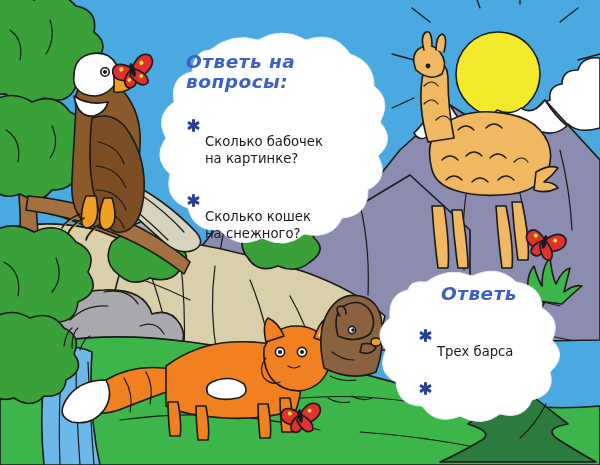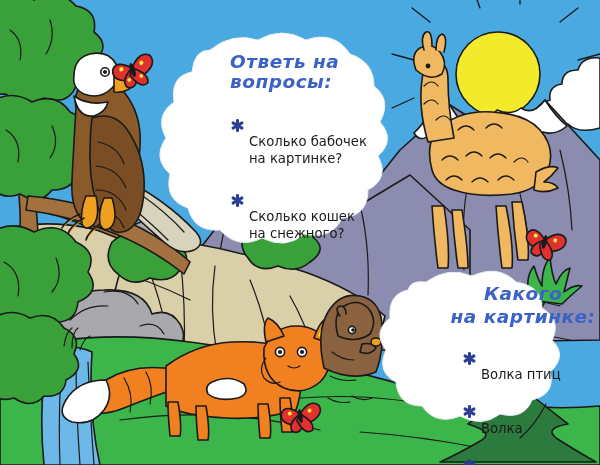--- a/index.html
+++ b/index.html
@@ -7,21 +7,21 @@
     width:600px;height:465px;overflow:hidden;
     font-family:"Liberation Sans", sans-serif;
     background:#4aa9e0;
   }
   #scene{position:relative;width:600px;height:465px;overflow:hidden;}
   #art{position:absolute;left:0;top:0;width:600px;height:465px;}
 
   
   .bubble{position:absolute;}
   .bubble svg{position:absolute;left:0;top:0;overflow:visible;}
-  .bubble .content{position:absolute;z-index:2;margin-left:44px;}
+  .bubble .content{position:absolute;z-index:2;}
 
   .b-title{
     color:#3b62c4;
     font-family:"DejaVu Sans", sans-serif;
     font-weight:700;
     font-style:italic;
     letter-spacing:.5px;
   }
   #bubble-questions .b-title{font-size:18.5px;line-height:20px;}
   #bubble-find .b-title{font-size:18.5px;line-height:23px;text-align:center;}
@@ -353,46 +353,33 @@
   </div>
 
   <div class="bubble" id="bubble-find" style="left:386px;top:268px;width:186px;height:166px;">
     <svg viewBox="0 0 186 166" width="186" height="166">
       <path d="M40 14 q22 -16 46 -6 q26 -12 44 6 q26 4 26 26
                q20 12 10 32 q16 16 -2 32 q6 22 -18 28 q-8 20 -32 14
                q-18 14 -40 2 q-24 10 -38 -10 q-24 0 -26 -24
                q-20 -10 -10 -32 q-14 -18 4 -32 q-2 -24 18 -28 q2 -10 18 -8 Z" fill="#ffffff" stroke="#e8eef4" stroke-width="1"></path>
     </svg>
     <div class="content" style="left:14px;top:14px;width:158px;">
-      <div class="b-title">Какого</div>
-      <div class="b-title">на картинке:</div>
+      <div class="b-title">Ответь</div>
       <ul class="b-list" style="margin-top:6px;padding-left:18px;">
         <li class="b-item">
           <span class="ast">
             <svg viewBox="0 0 16 16" width="15" height="15">
                 <g fill="#2b3f96">
               <rect x="6.4" y="1" width="3.2" height="14" rx="1.4"></rect>
               <rect x="6.4" y="1" width="3.2" height="14" rx="1.4" transform="rotate(60 8 8)"></rect>
               <rect x="6.4" y="1" width="3.2" height="14" rx="1.4" transform="rotate(-60 8 8)"></rect>
             </g>
               </svg>
           </span>
-          <span>Волка птиц</span>
-        </li>
-        <li class="b-item">
-          <span class="ast">
-            <svg viewBox="0 0 16 16" width="15" height="15">
-                <g fill="#2b3f96">
-              <rect x="6.4" y="1" width="3.2" height="14" rx="1.4"></rect>
-              <rect x="6.4" y="1" width="3.2" height="14" rx="1.4" transform="rotate(60 8 8)"></rect>
-              <rect x="6.4" y="1" width="3.2" height="14" rx="1.4" transform="rotate(-60 8 8)"></rect>
-            </g>
-              </svg>
-          </span>
-          <span>Волка</span>
+          <span>Трех барса</span>
         </li>
         <li class="b-item">
           <span class="ast">
             <svg viewBox="0 0 16 16" width="15" height="15">
                 <g fill="#2b3f96">
               <rect x="6.4" y="1" width="3.2" height="14" rx="1.4"></rect>
               <rect x="6.4" y="1" width="3.2" height="14" rx="1.4" transform="rotate(60 8 8)"></rect>
               <rect x="6.4" y="1" width="3.2" height="14" rx="1.4" transform="rotate(-60 8 8)"></rect>
             </g>
               </svg>

